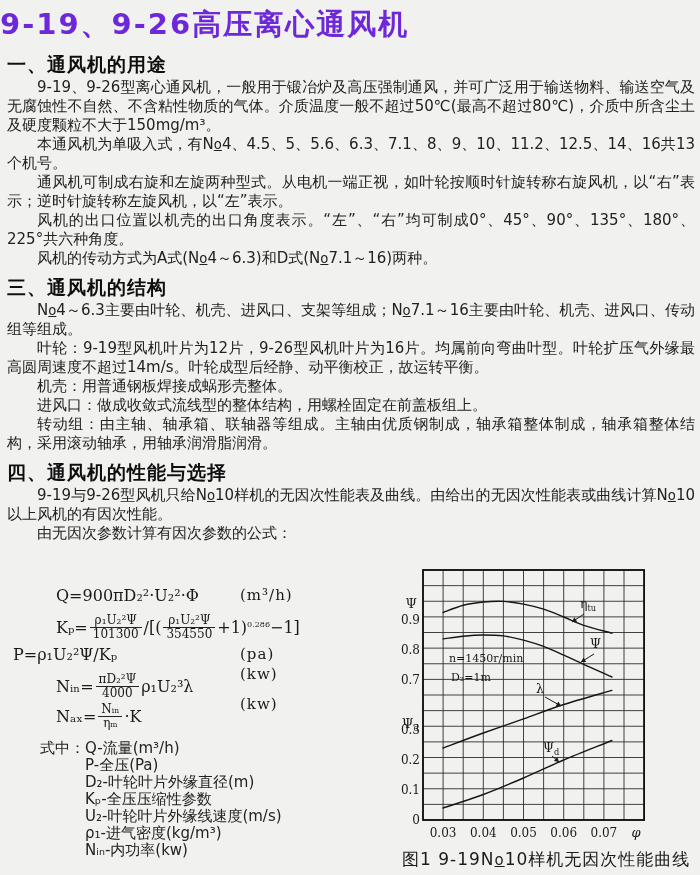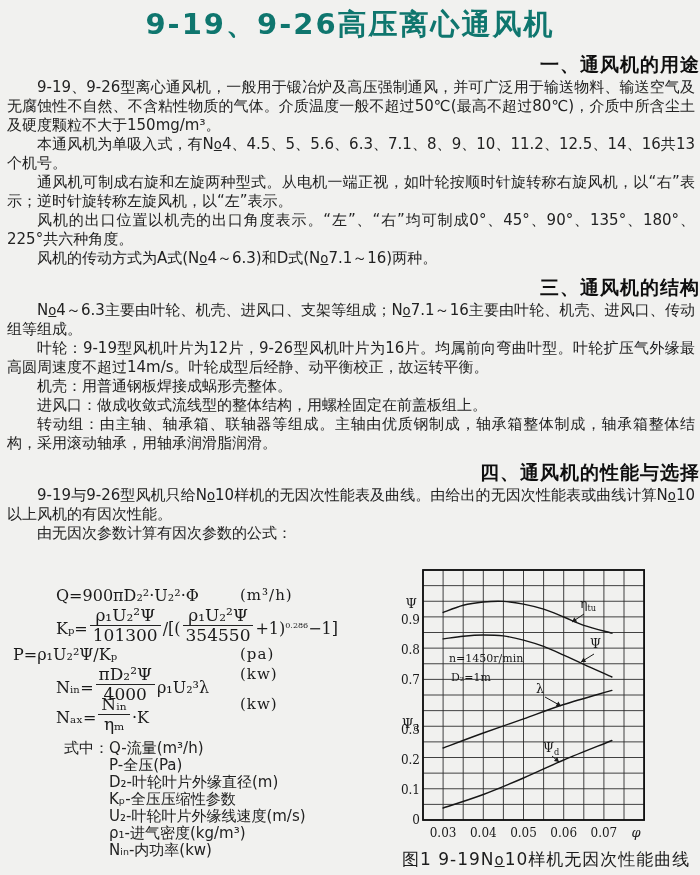--- a/index.html
+++ b/index.html
@@ -5,45 +5,45 @@
   html,body{margin:0;padding:0;}
   body{
     width:700px;height:875px;overflow:hidden;
     background:#f1f1ef;
     font-family:"DejaVu Sans","Liberation Sans",sans-serif;
     color:#1e1e1e;
     -webkit-font-smoothing:antialiased;
   }
   .page{position:relative;width:700px;height:875px;}
   .title{
-    text-align:center;font-size:29px;font-weight:bold;letter-spacing:2px;
-    padding-top:5px;color:#0f766e;
+    text-align:left;font-size:29px;font-weight:bold;letter-spacing:2px;
+    padding-top:5px;color:#6d28d9;
   }
   .sections{height:580px;overflow:hidden;}
   h2.sec{
     font-size:19px;font-weight:bold;color:#0f0f0f;
-    margin:7px 0 2px 7px;line-height:24px;letter-spacing:1px;text-align:right;
+    margin:7px 0 2px 7px;line-height:24px;letter-spacing:1px;
   }
   p.body{
     font-size:15px;line-height:19px;color:#222;
     margin:0 5px 0 7px;text-indent:2em;text-align:justify;
   }
   .nou{text-decoration:underline;font-size:0.88em;}
   
   .formulas{
     position:absolute;left:0;top:584px;width:398px;height:291px;
     font-family:"DejaVu Serif","Liberation Serif",serif;color:#1a1a1a;
   }
   .frow{position:absolute;left:0;right:0;padding-left:56px;font-size:16px;white-space:nowrap;}
   .frow .unit{position:absolute;left:240px;letter-spacing:1px;font-size:15px;}
   sup.sp{font-size:8px;}
-  .fr{display:inline-block;vertical-align:-38%;text-align:center;font-size:17px;line-height:1.1;margin:0 2px;}
+  .fr{display:inline-block;vertical-align:-38%;text-align:center;font-size:12px;line-height:1.1;margin:8px 2px;}
   .fr .fn{display:block;border-bottom:1.3px solid #222;padding:0 3px;}
   .fr .fd{display:block;padding:0 3px;}
-  .where{position:absolute;left:0;top:156px;padding-left:64px;display:flex;
+  .where{position:absolute;left:0;top:156px;padding-left:40px;display:flex;
     font-size:15px;line-height:17px;font-family:"DejaVu Sans","Liberation Sans",sans-serif;color:#222;}
   .where .wlabel{white-space:nowrap;}
   .witems div{white-space:nowrap;}
   
   #chart{position:absolute;left:395px;top:560px;width:305px;height:300px;}
   .caption{
     position:absolute;left:402px;top:848px;font-size:17px;letter-spacing:1px;color:#1c1c1c;
   }
 </style>
 </head>

